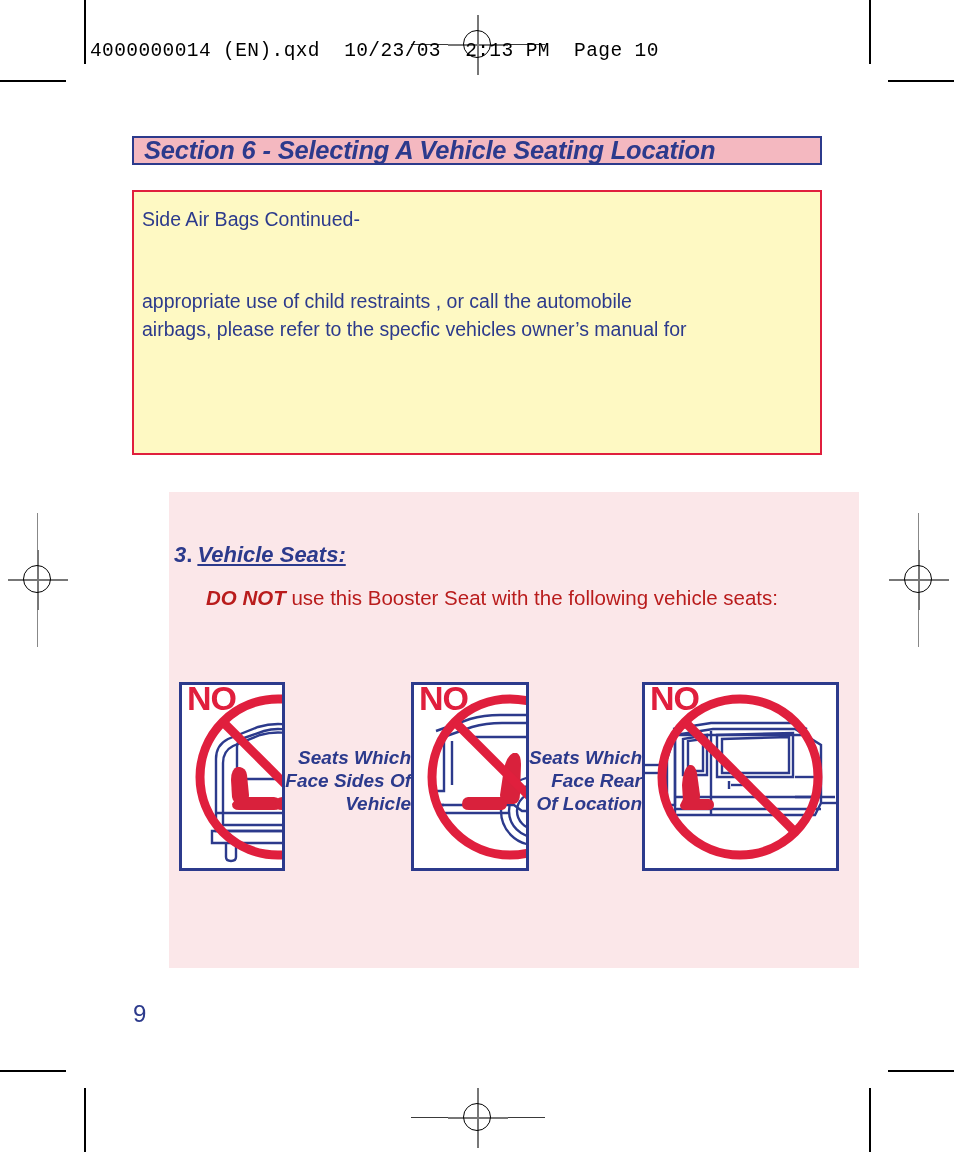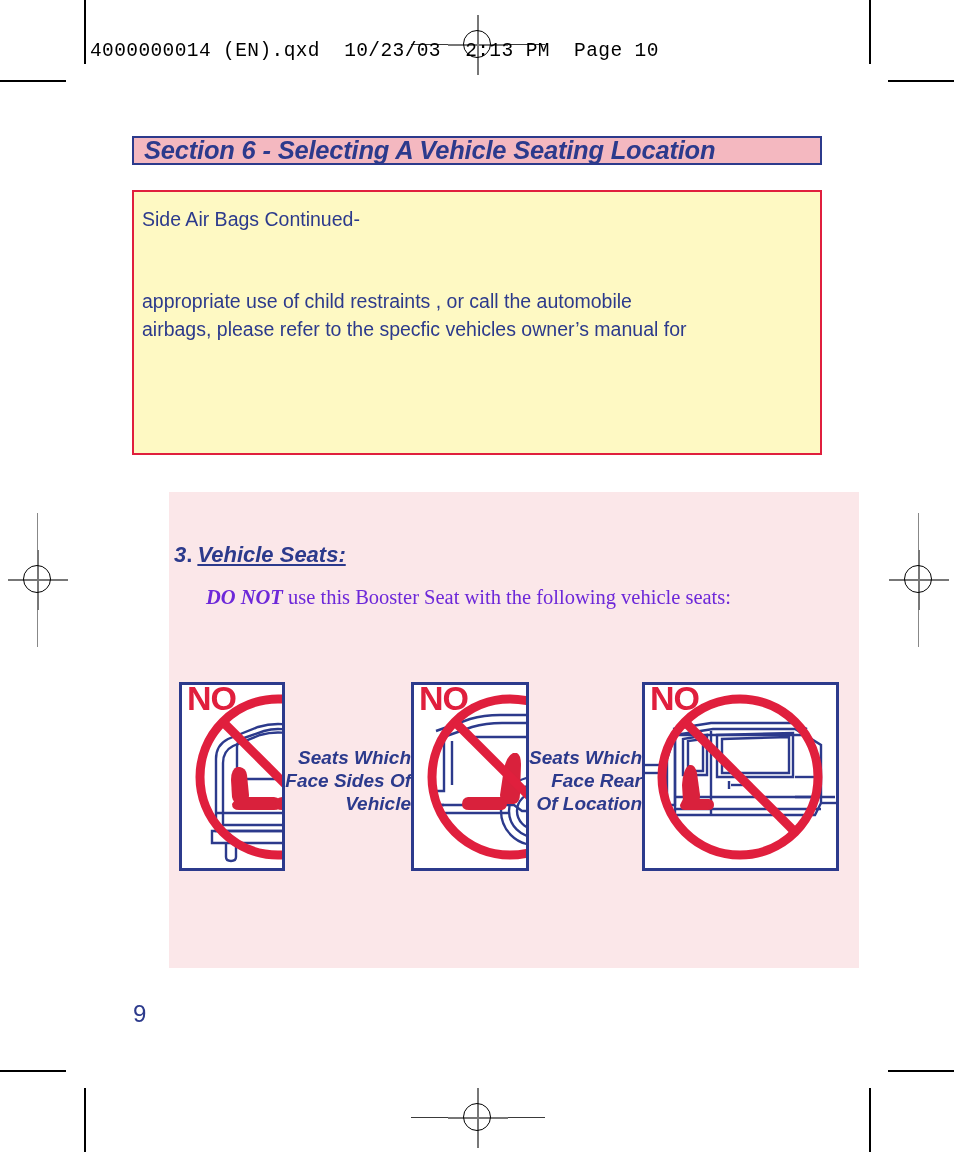--- a/index.html
+++ b/index.html
@@ -147,23 +147,22 @@
   .step-heading .num { text-decoration: none; }
   .step-heading .dot { font-style: normal; font-weight: bold; }
   .step-heading .label { text-decoration: underline; padding-left: 5px;}
 
   .step-body {
     position: absolute;
     left: 37px;
     top: 93px;
     width: 630px;
     font-size: 20.5px;
-    color: #6d28d9;
+    color: #b91c1c;
     line-height: 25px;
-    font-family: Liberation Serif, serif;
   }
   .step-body .donot {
     font-weight: bold;
     font-style: italic;
   }
 
   
   .figures {
     position: absolute;
     left: 10px;

